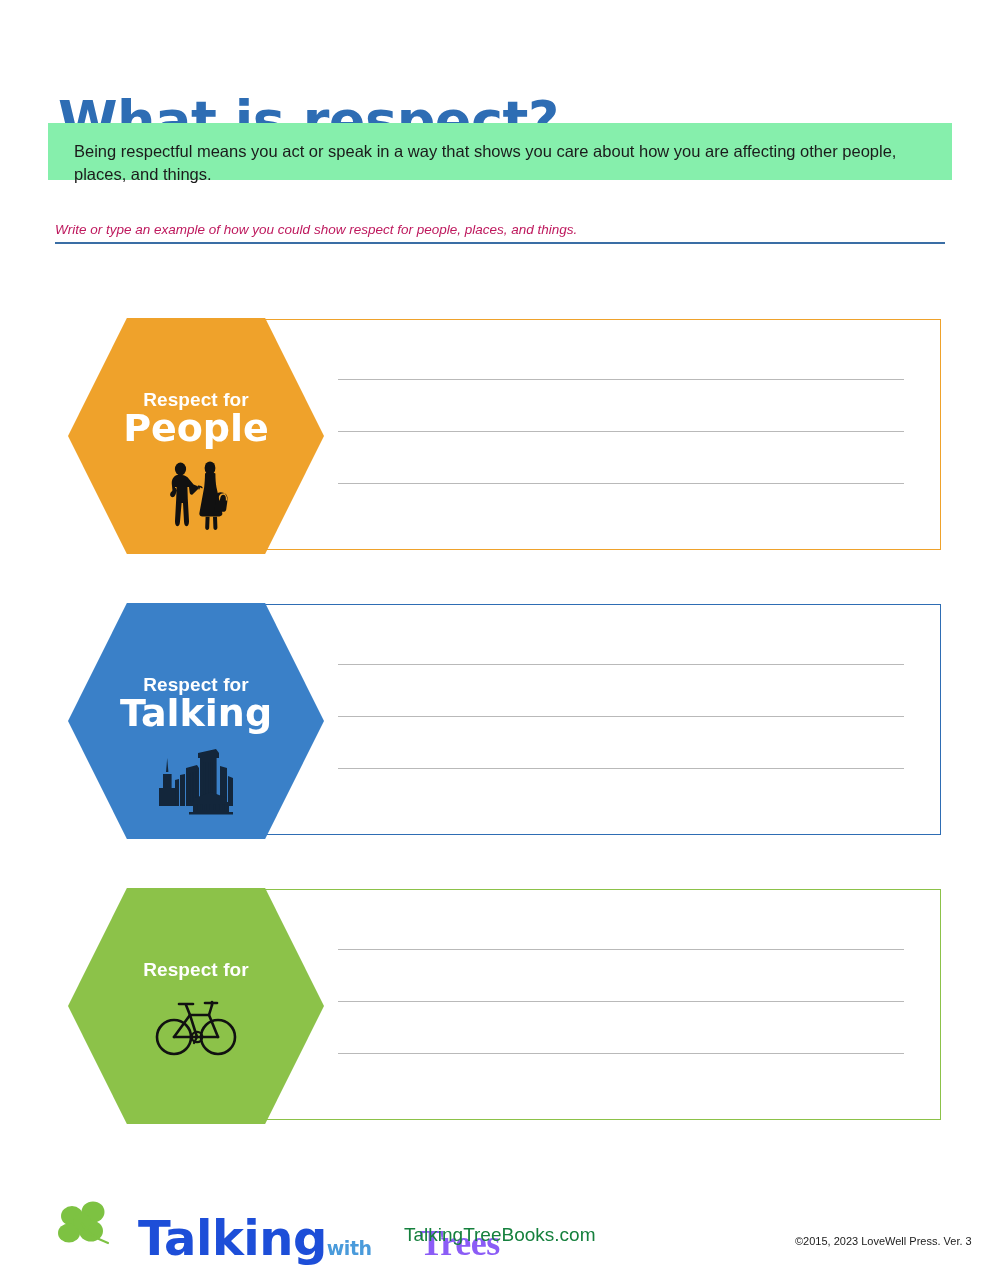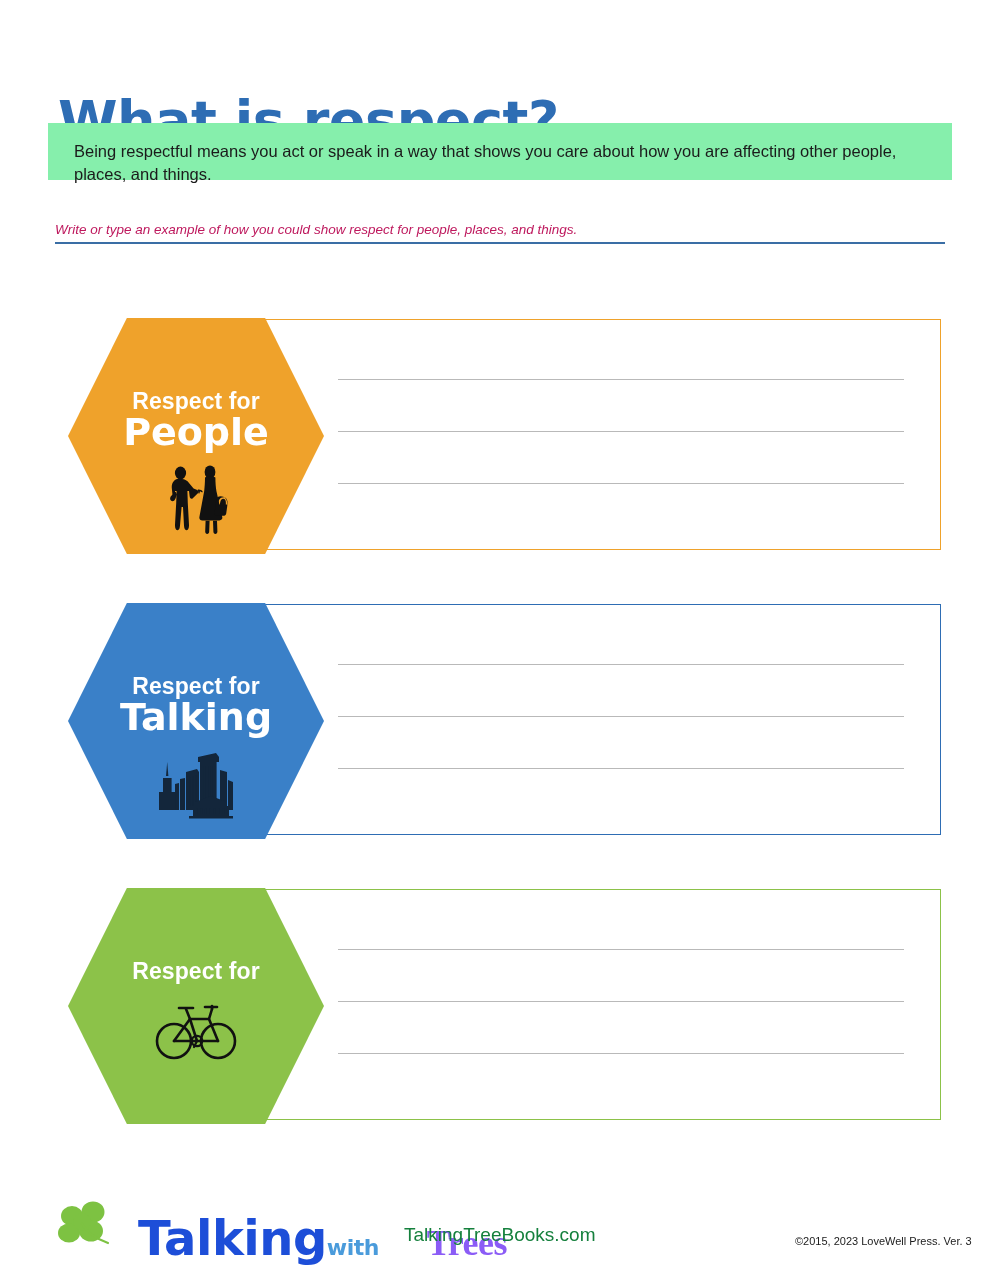--- a/index.html
+++ b/index.html
@@ -141,21 +141,21 @@
     display: flex;
     flex-direction: column;
     align-items: center;
     justify-content: flex-start;
     padding-top: 72px;
     box-sizing: border-box;
   }
   .hex-kicker {
     font-family: "Liberation Sans", sans-serif;
     font-weight: 700;
-    font-size: 23px;
+    font-size: 19px;
     color: #ffffff;
     letter-spacing: 0.1px;
     line-height: 1;
   }
   .hex-title {
     font-family: "DejaVu Sans", sans-serif;
     font-weight: 700;
     font-size: 38px;
     color: #ffffff;
     line-height: 1;
@@ -188,21 +188,21 @@
   .wm-talking {
     font-family: "DejaVu Sans", sans-serif;
     font-weight: 700;
     font-size: 48px;
     color: #1d4ed8;
     letter-spacing: -0.5px;
   }
   .wm-with {
     font-family: "DejaVu Sans", sans-serif;
     font-weight: 700;
-    font-size: 22px;
+    font-size: 19px;
     color: #4A9BDB;
     letter-spacing: -0.5px;
   }
   .wm-trees {
     font-family: Liberation Serif, serif;
     font-weight: 700;
     font-size: 36px;
     color: #8b5cf6;
     letter-spacing: -0.5px;
     margin-left: 48px;

